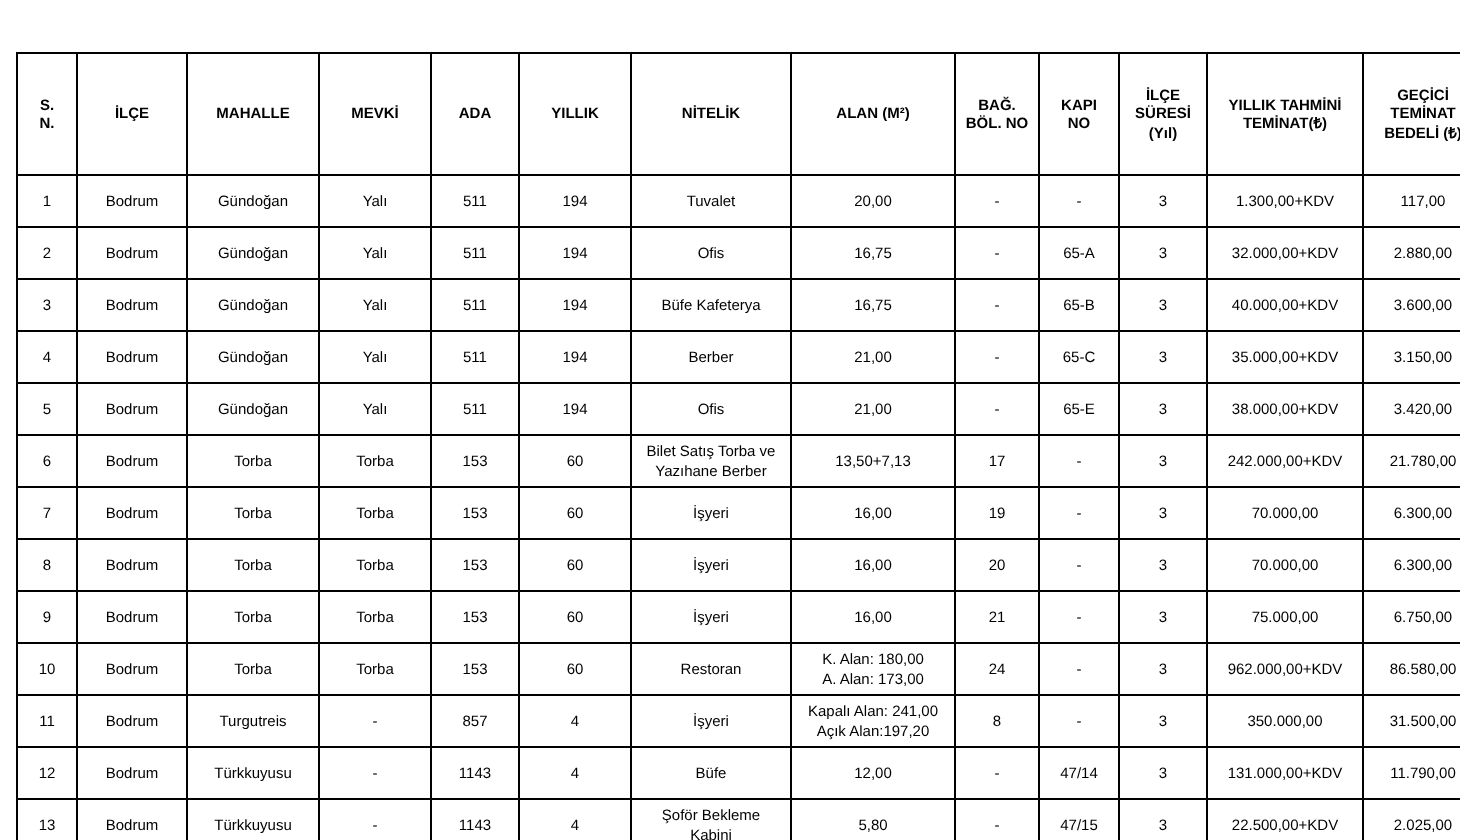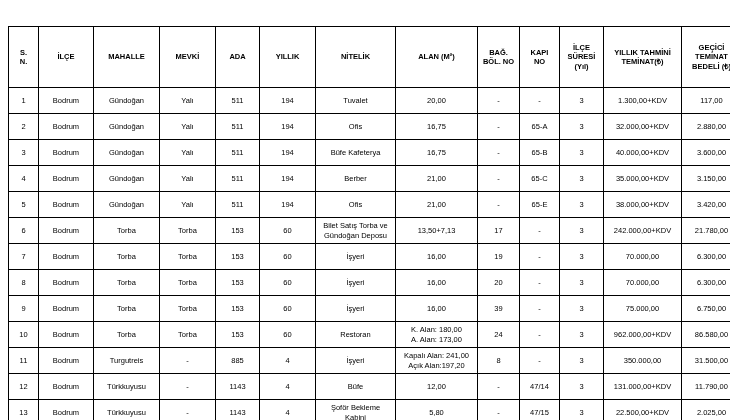--- a/index.html
+++ b/index.html
@@ -288,21 +288,21 @@
           <tr class="tall">
             <td>6</td>
             <td>Bodrum</td>
             <td>Torba</td>
             <td>Torba</td>
             <td>153</td>
             <td>60</td>
             <td>
               <div class="cell-lines">
                 <span>Bilet Satış Torba ve</span>
-                <span>Gündoğan Deposu</span>
+                <span>Yazıhane Berber</span>
               </div>
             </td>
             <td>
               <div class="cell-lines">
                 <span>13,50+7,13</span>
               </div>
             </td>
             <td>17</td>
             <td>-</td>
             <td>3</td>
@@ -365,21 +365,21 @@
             <td>
               <div class="cell-lines">
                 <span>İşyeri</span>
               </div>
             </td>
             <td>
               <div class="cell-lines">
                 <span>16,00</span>
               </div>
             </td>
-            <td>39</td>
+            <td>21</td>
             <td>-</td>
             <td>3</td>
             <td>75.000,00</td>
             <td>6.750,00</td>
           </tr>
           <tr class="tall">
             <td>10</td>
             <td>Bodrum</td>
             <td>Torba</td>
             <td>Torba</td>
@@ -400,21 +400,21 @@
             <td>-</td>
             <td>3</td>
             <td>962.000,00+KDV</td>
             <td>86.580,00</td>
           </tr>
           <tr class="tall">
             <td>11</td>
             <td>Bodrum</td>
             <td>Turgutreis</td>
             <td>-</td>
-            <td>885</td>
+            <td>857</td>
             <td>4</td>
             <td>
               <div class="cell-lines">
                 <span>İşyeri</span>
               </div>
             </td>
             <td>
               <div class="cell-lines">
                 <span>Kapalı Alan: 241,00</span>
                 <span>Açık Alan:197,20</span>

